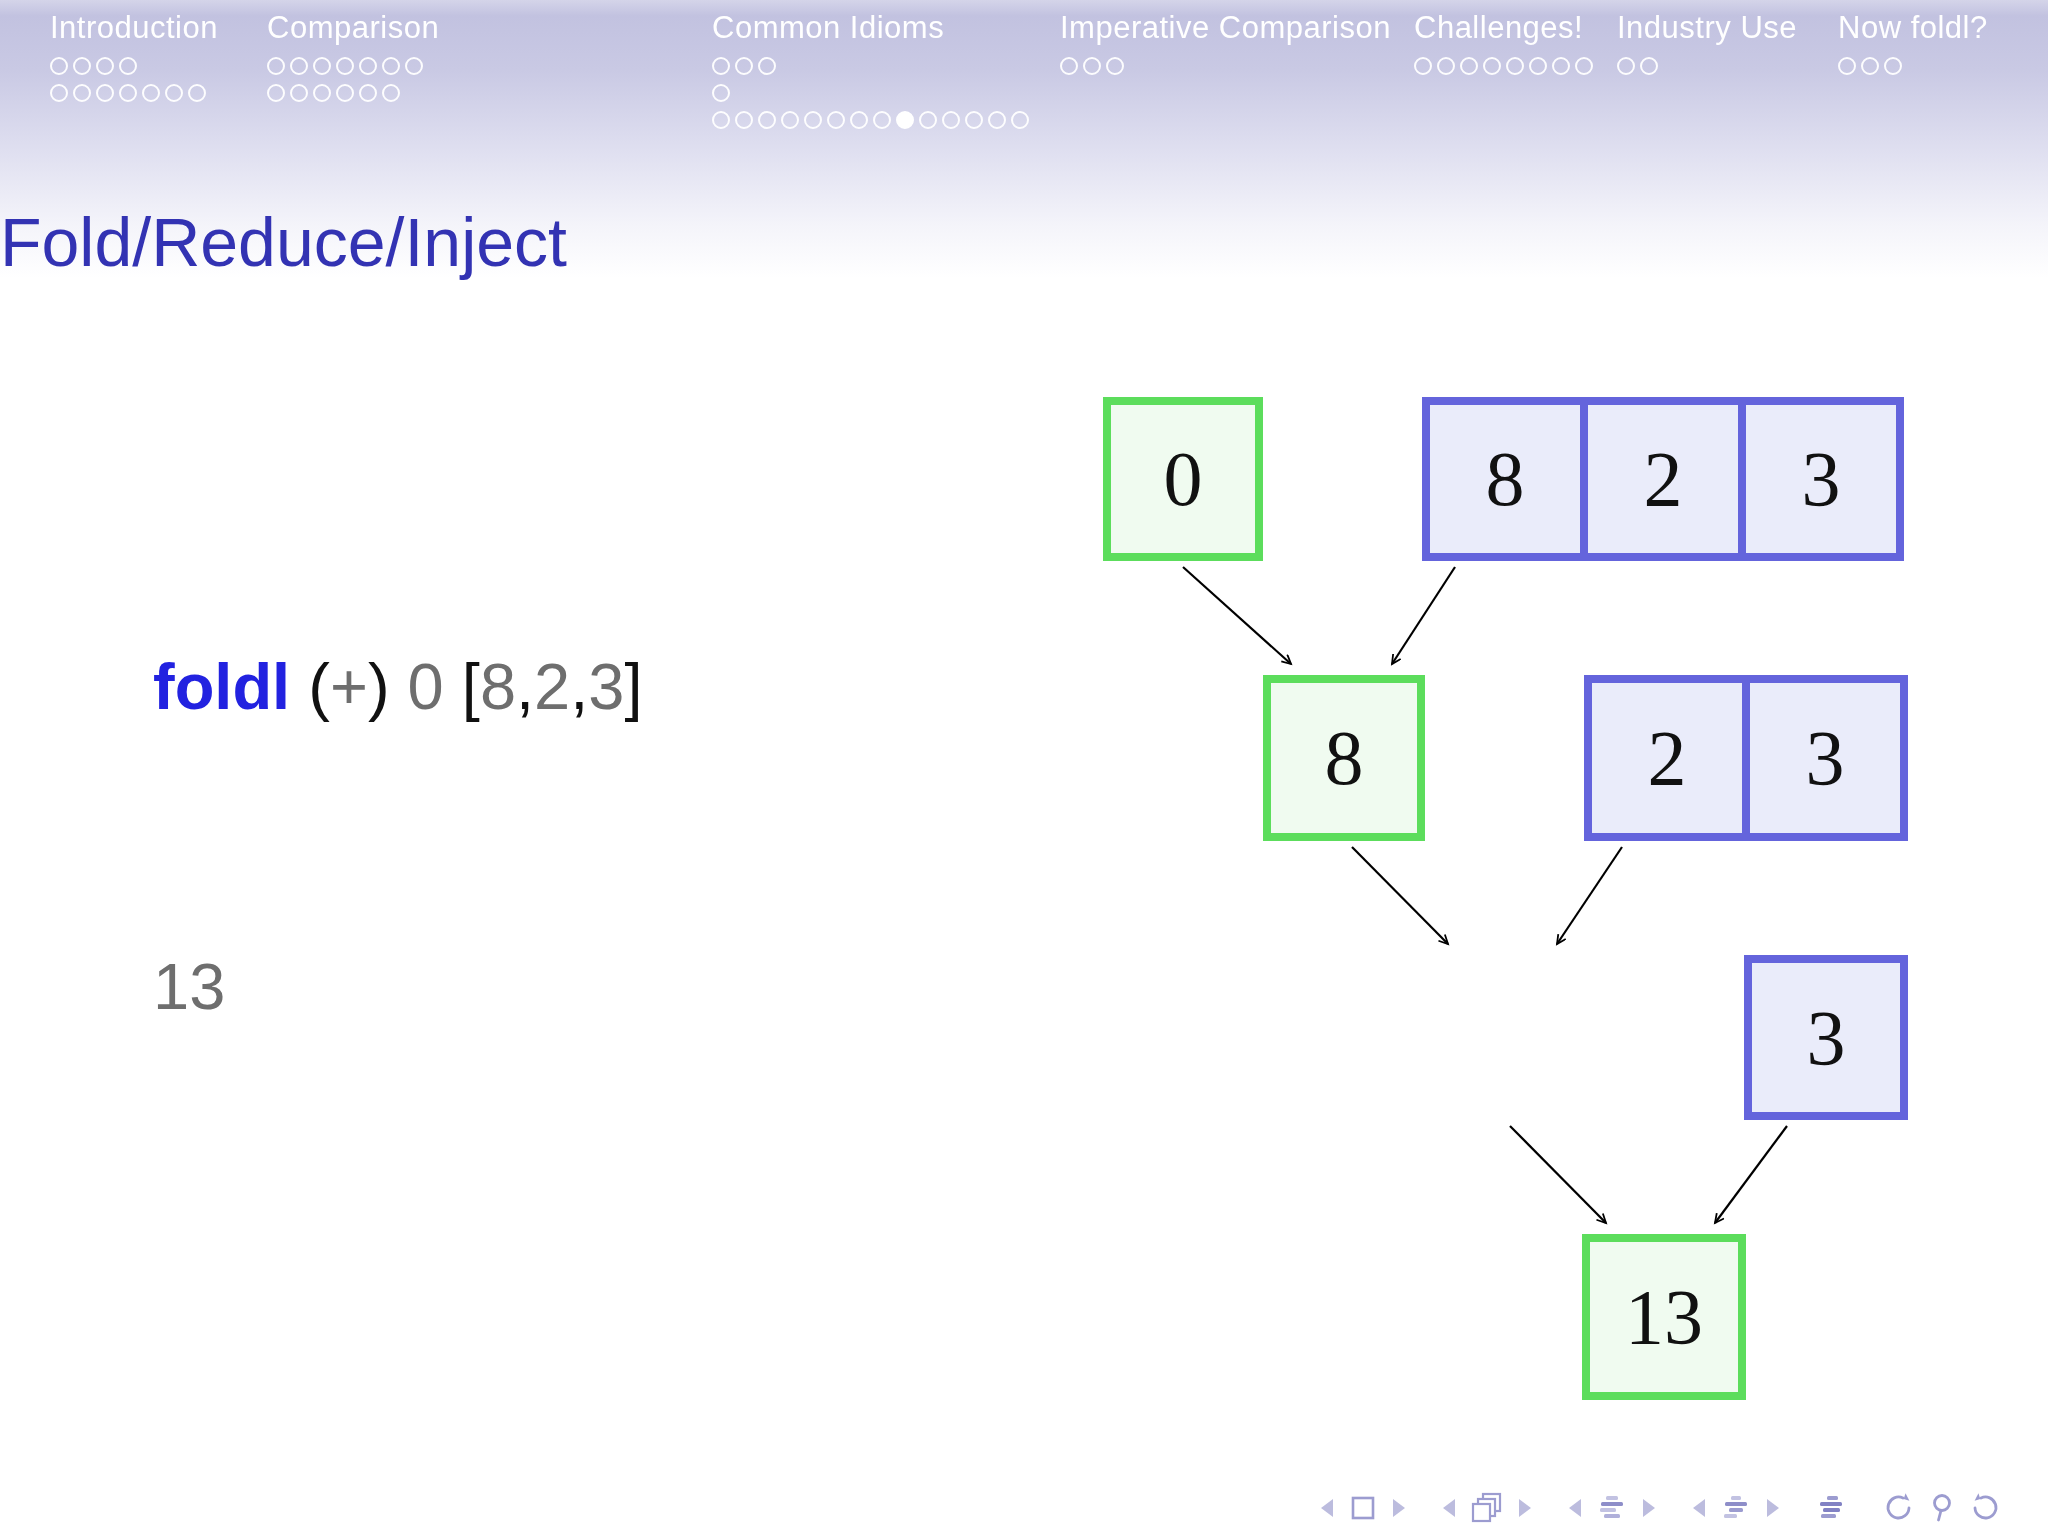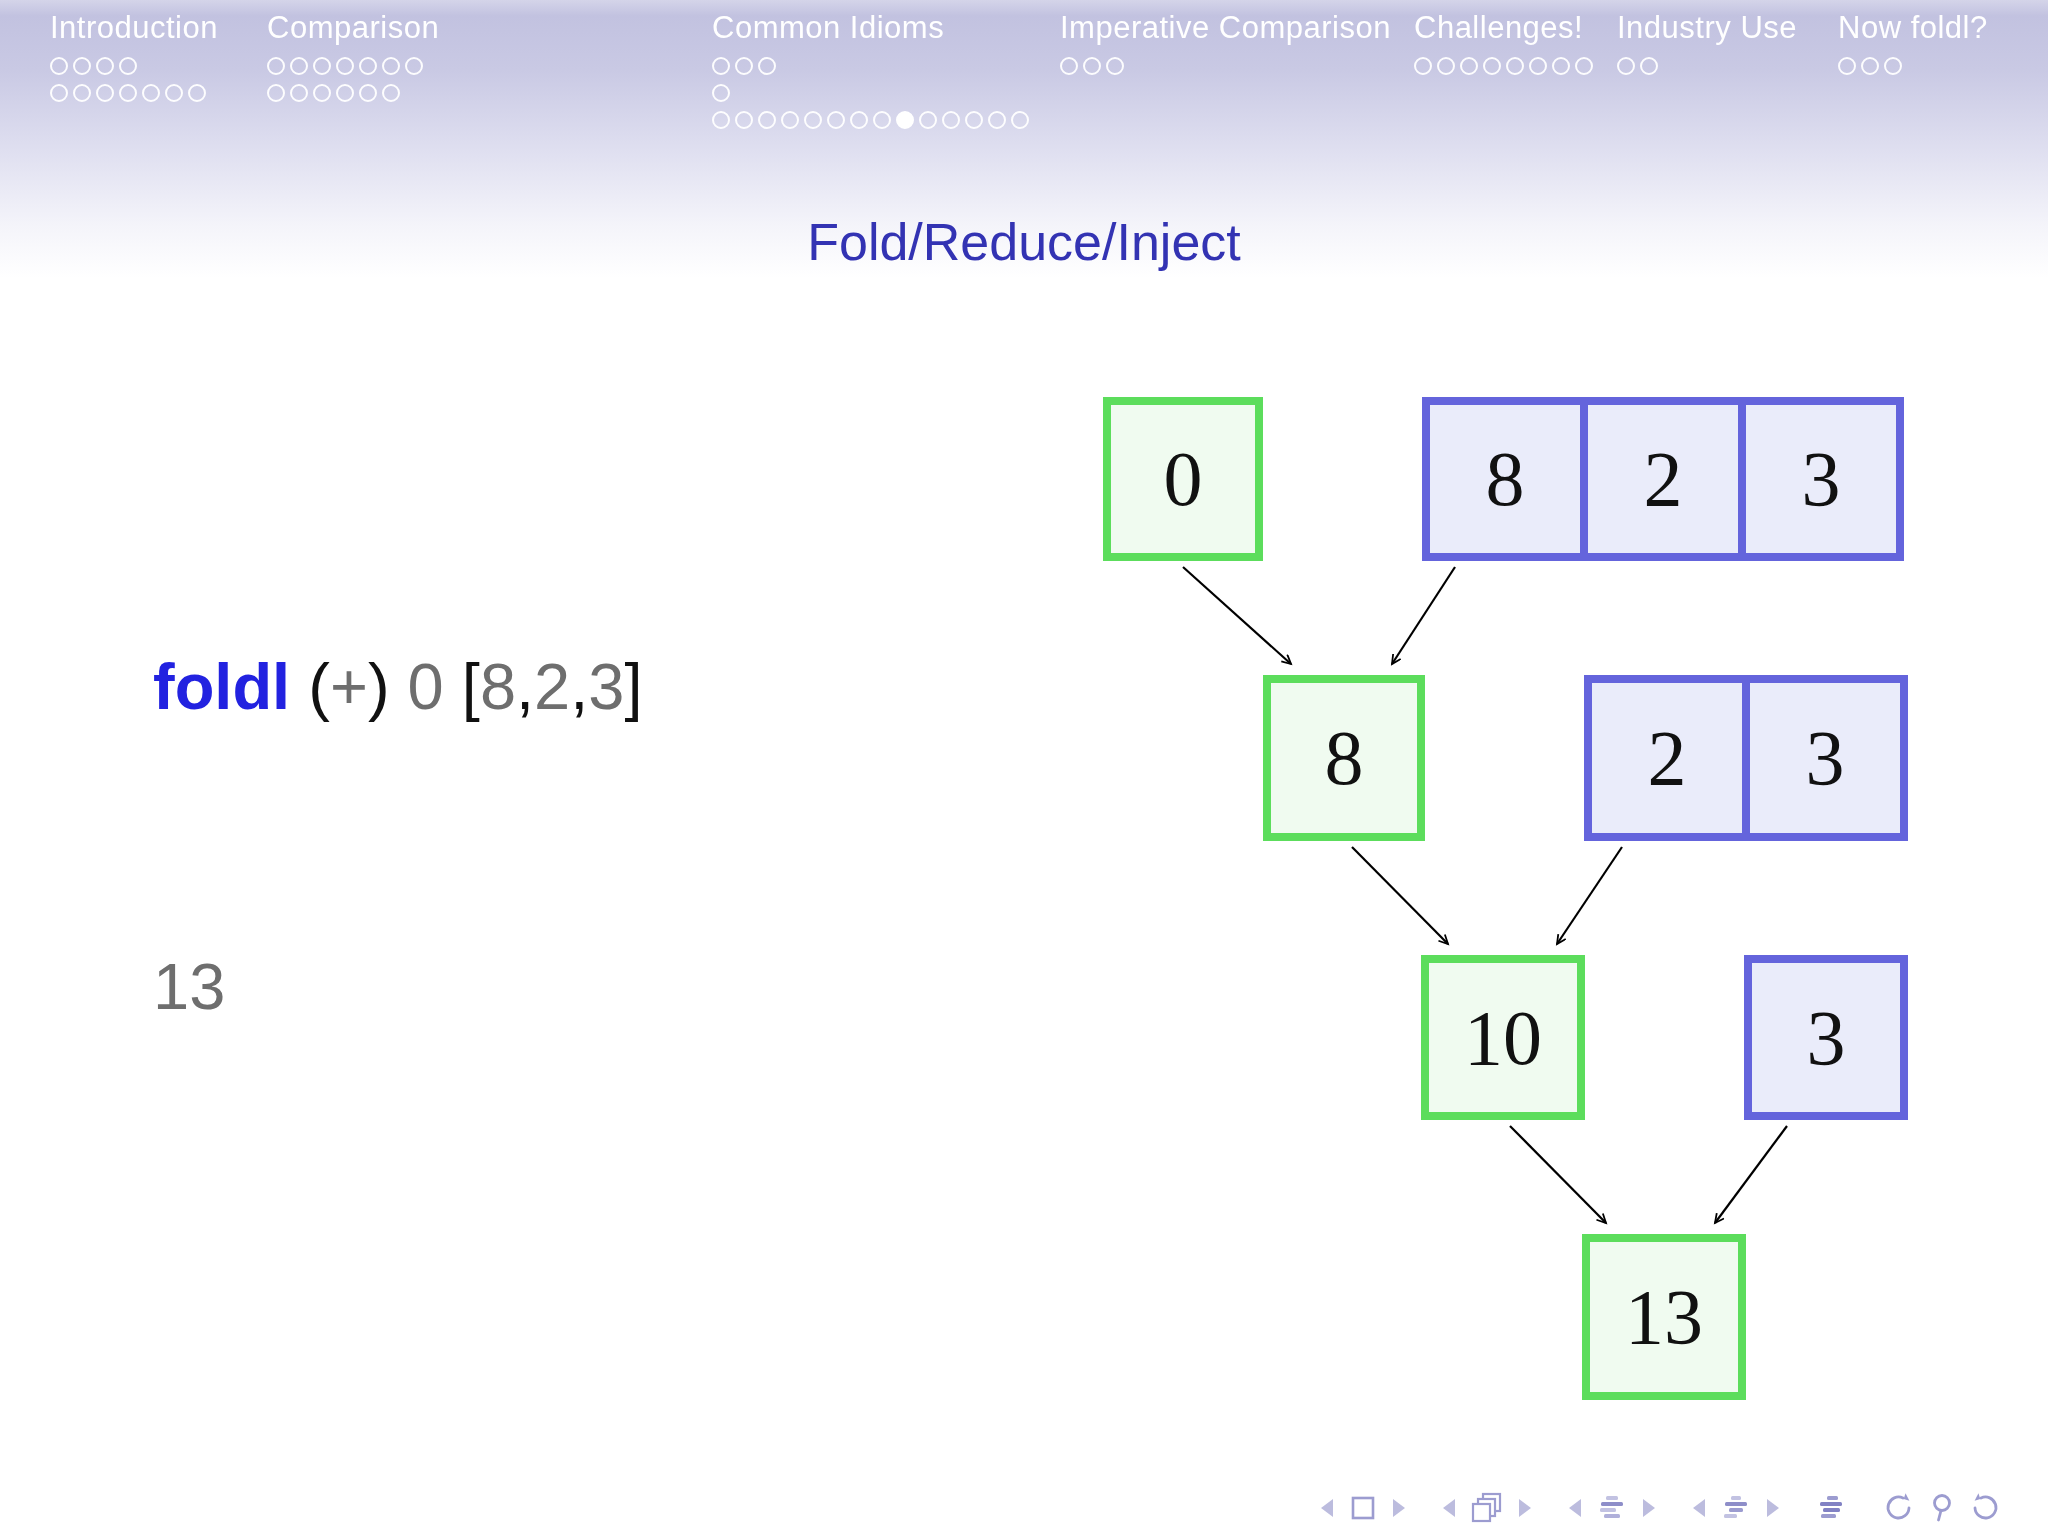--- a/index.html
+++ b/index.html
@@ -13,22 +13,22 @@
   .nav-section{position:absolute;top:10px;}
   .nav-label{color:#ffffff;font-size:31px;line-height:36px;white-space:nowrap;
              letter-spacing:.5px;}
   .dots{margin-top:11px;}
   .dotrow{height:18px;margin-bottom:9px;white-space:nowrap;}
   .dot{display:inline-block;box-sizing:border-box;width:18px;height:18px;margin-right:5px;
        border:2.5px solid rgba(255,255,255,.95);border-radius:50%;vertical-align:top;}
   .dot.current{background:#ffffff;border-color:#ffffff;}
 
   
-  #slide-title{position:absolute;left:0;top:192px;width:2048px;text-align:center;
-    font-size:52px;line-height:100px;color:var(--structure-blue,#3333b3);}
+  #slide-title{position:absolute;left:0;top:192px;width:2048px;
+    font-size:68px;line-height:100px;color:var(--structure-blue,#3333b3);}
 
   
   #code{position:absolute;left:153px;top:437px;
         font-family:Liberation Sans, sans-serif;font-size:65px;line-height:100px;
         white-space:pre;}
   .seg-keyword{color:var(--code-keyword,#2222e0);font-weight:bold;}
   .seg-number{color:var(--code-number,#6e6e6e);}
   .seg-plain{color:var(--code-plain,#111111);}
 
   
@@ -117,23 +117,20 @@
   </div>
 
   <div class="dbox acc" style="left:1263px;top:675px;height:166px">
     <div class="dcell" style="width:146px">8</div>
   </div>
   <div class="dbox list" style="left:1584px;top:675px;height:166px">
     <div class="dcell" style="width:150px">2</div>
     <div class="dcell" style="width:150px">3</div>
   </div>
 
-  <div class="dbox acc" style="left:1421px;top:955px;height:165px">
-    <div class="dcell" style="width:148px">10</div>
-  </div>
   <div class="dbox list" style="left:1744px;top:955px;height:165px">
     <div class="dcell" style="width:148px">3</div>
   </div>
 
   <div class="dbox acc" style="left:1582px;top:1234px;height:166px">
     <div class="dcell" style="width:148px">13</div>
   </div>
 
   <svg id="arrow-layer" xmlns="http://www.w3.org/2000/svg">
     <defs>

